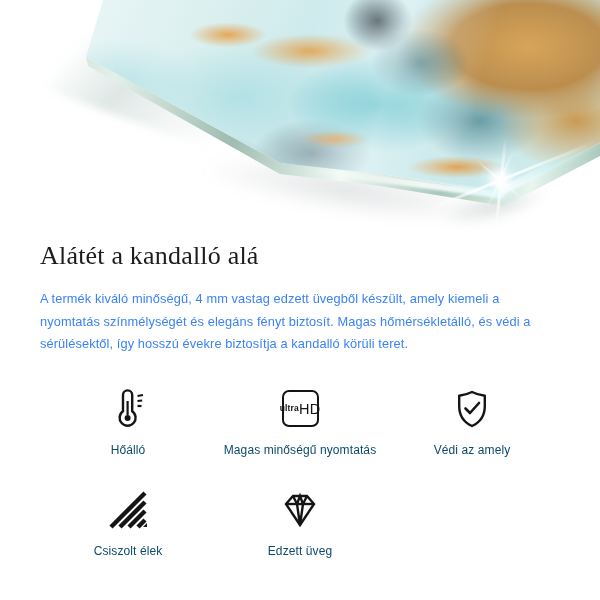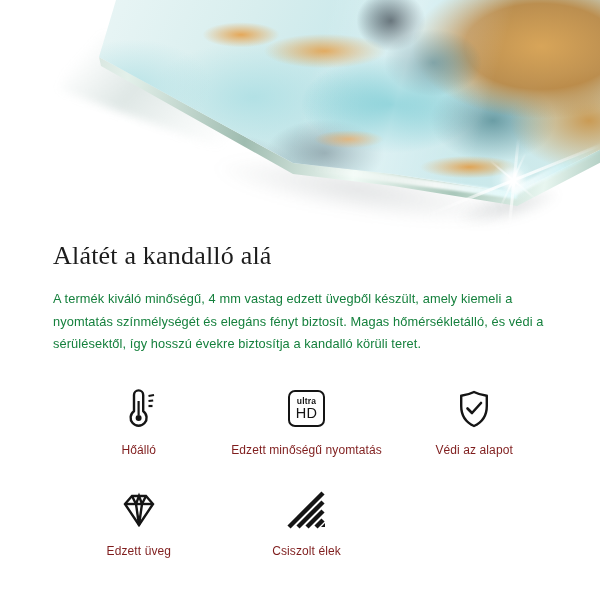--- a/index.html
+++ b/index.html
@@ -1,18 +1,18 @@
 <!DOCTYPE html>
 <html><head>
 <meta charset="utf-8">
 <style>
   * { margin:0; padding:0; box-sizing:border-box; }
   html,body { width:600px; height:600px; }
   body { font-family:"Liberation Sans", sans-serif; background:#ffffff; overflow:hidden; }
-  .page { position:relative; width:600px; height:600px; background:#ffffff;padding-left:13px; }
+  .page { position:relative; width:600px; height:600px; background:#ffffff; }
 
   
   .photo { position:relative; width:600px; height:232px; overflow:visible; }
 
   .glass-shadow-main { position:absolute; left:150px; top:158px; width:390px; height:64px;
     background:radial-gradient(closest-side, rgba(88,99,104,0.17), rgba(88,99,104,0) 75%);
     transform:rotate(9deg); filter:blur(6px); }
   .glass-shadow-corner { position:absolute; left:420px; top:185px; width:150px; height:42px;
     background:radial-gradient(closest-side, rgba(80,92,98,0.20), rgba(80,92,98,0) 72%);
     transform:rotate(-14deg); filter:blur(5px); }
@@ -61,31 +61,31 @@
   .ray-vert  { left:-1.5px; top:-42px; width:3px; height:96px; background:linear-gradient(180deg, rgba(255,255,255,0), rgba(255,255,255,0.95) 45%, rgba(255,255,255,0.9) 55%, rgba(255,255,255,0)) !important; transform:rotate(6deg); filter:blur(0.6px); }
   .ray-d1 { left:-30px; top:-1px; width:60px; height:2px; transform:rotate(40deg); }
   .ray-d2 { left:-30px; top:-1px; width:60px; height:2px; transform:rotate(-65deg); }
   .sparkle .core { position:absolute; left:-22px; top:-22px; width:44px; height:44px;
     background:radial-gradient(circle, rgba(255,255,255,1) 0%, rgba(255,255,255,0.85) 18%, rgba(230,250,252,0.35) 45%, rgba(255,255,255,0) 70%); }
 
   
   .content { position:relative; padding:0 40px; }
   .title { font-family:"Liberation Serif","DejaVu Serif",serif; font-weight:400; color:#1c1c1c;
     font-size:26px; line-height:31px; letter-spacing:0.2px; margin-top:8px; }
-  .desc { margin-top:17px; max-width:525px; font-size:12.8px; line-height:22.5px; color:#15803d; letter-spacing:0.1px; }
+  .desc { margin-top:17px; max-width:525px; font-size:12.8px; line-height:22.5px; color:#3b82f6; letter-spacing:0.1px; }
 
   
   .features { display:grid; grid-template-columns:repeat(3, 1fr); row-gap:30px; margin-top:30px; padding:0 2px; }
   .feature { display:flex; flex-direction:column; align-items:center; text-align:center; }
   .feature .icon-box { height:46px; display:flex; align-items:center; justify-content:center; }
-  .feature .label { margin-top:11px; font-size:12px; color:#7f1d1d; letter-spacing:0.1px; }
+  .feature .label { margin-top:11px; font-size:12px; color:#0c4a6e; letter-spacing:0.1px; }
   .icon-svg { stroke:#151515; fill:none; stroke-width:2.4; }
 
   .hd-badge { width:37px; height:37px; border:2.6px solid #141414; border-radius:7px;
-    display:flex; flex-direction:column; align-items:center; justify-content:center; color:#141414; }
+    display:flex; flex-direction:row; align-items:center; justify-content:center; color:#141414; }
   .hd-badge .hd-top { font-size:8.5px; font-weight:bold; line-height:9px; letter-spacing:0.2px; }
   .hd-badge .hd-bottom { font-size:14.5px; font-weight:normal; line-height:14px; letter-spacing:0.2px; }
 </style>
 </head>
 <body>
 
 <div class="page">
 
   <div class="photo">
     <div class="glass-shadow-main"></div>
@@ -127,57 +127,57 @@
         <div class="label">Hőálló</div>
       </div>
 
       <div class="feature">
         <div class="icon-box">
           <div class="hd-badge">
             <span class="hd-top">ultra</span>
             <span class="hd-bottom">HD</span>
           </div>
         </div>
-        <div class="label">Edzett minőségű nyomtatás</div>
+        <div class="label">Magas minőségű nyomtatás</div>
       </div>
 
       <div class="feature">
         <div class="icon-box">
           <svg width="42" height="42" viewBox="0 0 42 42" class="icon-svg">
             <path d="M21 4 C25 6 30 7.3 33.8 7.8 V18 C33.8 28 28.5 34.6 21 38 C13.5 34.6 8.2 28 8.2 18 V7.8 C12 7.3 17 6 21 4 Z" stroke-linejoin="round"></path>
             <polyline points="14.5,20.5 19,25 28,15" stroke-width="2.6" stroke-linecap="round" stroke-linejoin="round"></polyline>
           </svg>
         </div>
-        <div class="label">Védi az alapot</div>
-      </div>
-
-      <div class="feature">
-        <div class="icon-box">
-          <svg width="46" height="40" viewBox="0 0 46 40" class="icon-svg" stroke-width="2.2">
-            <path d="M9 14 L16 6 H30 L37 14 L23 35 Z" stroke-linejoin="miter"></path>
-            <line x1="9" y1="14" x2="37" y2="14"></line>
-            <polyline points="16,6 20,14 23,6 26,14 30,6" fill="none"></polyline>
-            <line x1="20" y1="14" x2="23" y2="35"></line>
-            <line x1="26" y1="14" x2="23" y2="35"></line>
-          </svg>
-        </div>
-        <div class="label">Edzett üveg</div>
+        <div class="label">Védi az amely</div>
       </div>
 
       <div class="feature">
         <div class="icon-box">
           <svg width="42" height="42" viewBox="0 0 42 42">
             <g stroke="#151515" stroke-width="4.4" fill="none">
               <line x1="4" y1="38" x2="38" y2="4"></line>
               <line x1="13" y1="38" x2="38" y2="13"></line>
               <line x1="22" y1="38" x2="38" y2="22"></line>
               <line x1="31" y1="38" x2="38" y2="31"></line>
             </g>
             <polygon points="36,38 40,38 40,34" fill="#151515"></polygon>
           </svg>
         </div>
         <div class="label">Csiszolt élek</div>
       </div>
 
+      <div class="feature">
+        <div class="icon-box">
+          <svg width="46" height="40" viewBox="0 0 46 40" class="icon-svg" stroke-width="2.2">
+            <path d="M9 14 L16 6 H30 L37 14 L23 35 Z" stroke-linejoin="miter"></path>
+            <line x1="9" y1="14" x2="37" y2="14"></line>
+            <polyline points="16,6 20,14 23,6 26,14 30,6" fill="none"></polyline>
+            <line x1="20" y1="14" x2="23" y2="35"></line>
+            <line x1="26" y1="14" x2="23" y2="35"></line>
+          </svg>
+        </div>
+        <div class="label">Edzett üveg</div>
+      </div>
+
 
     </div>
   </div>
 </div>
 
 </body></html>

